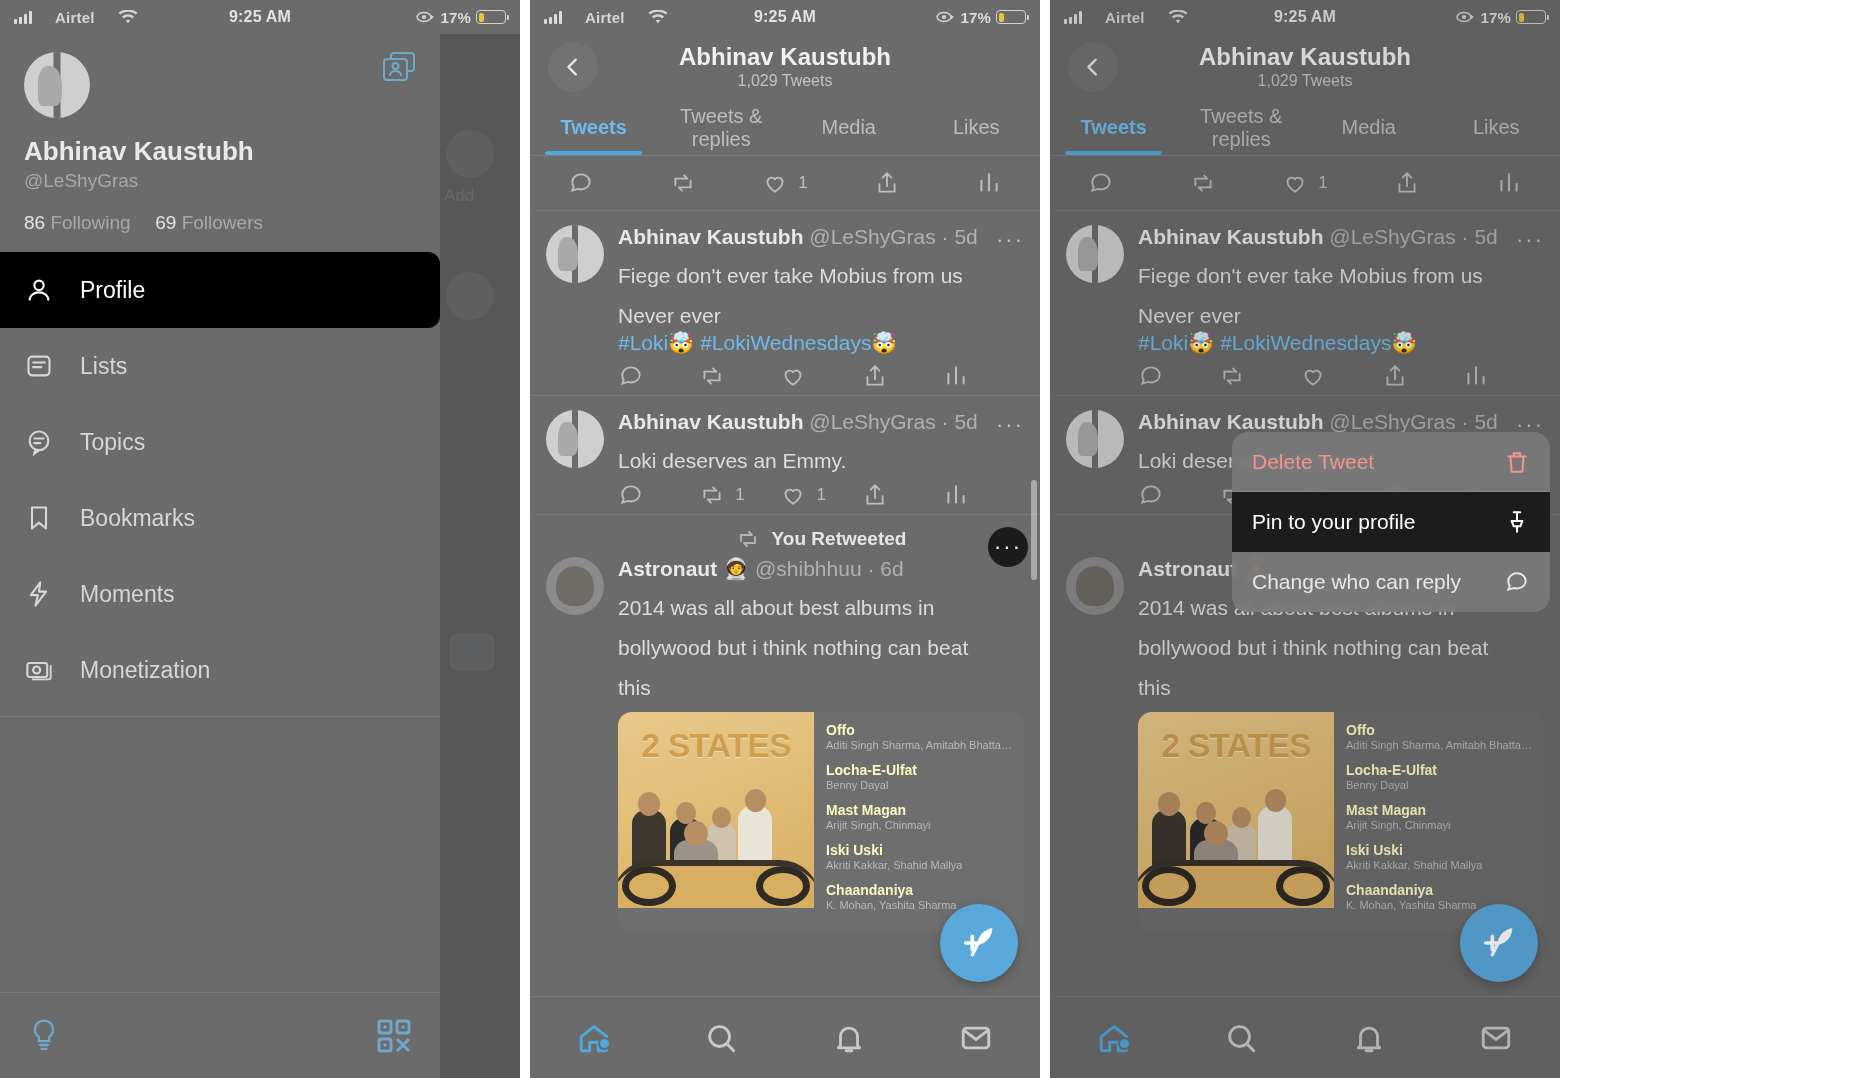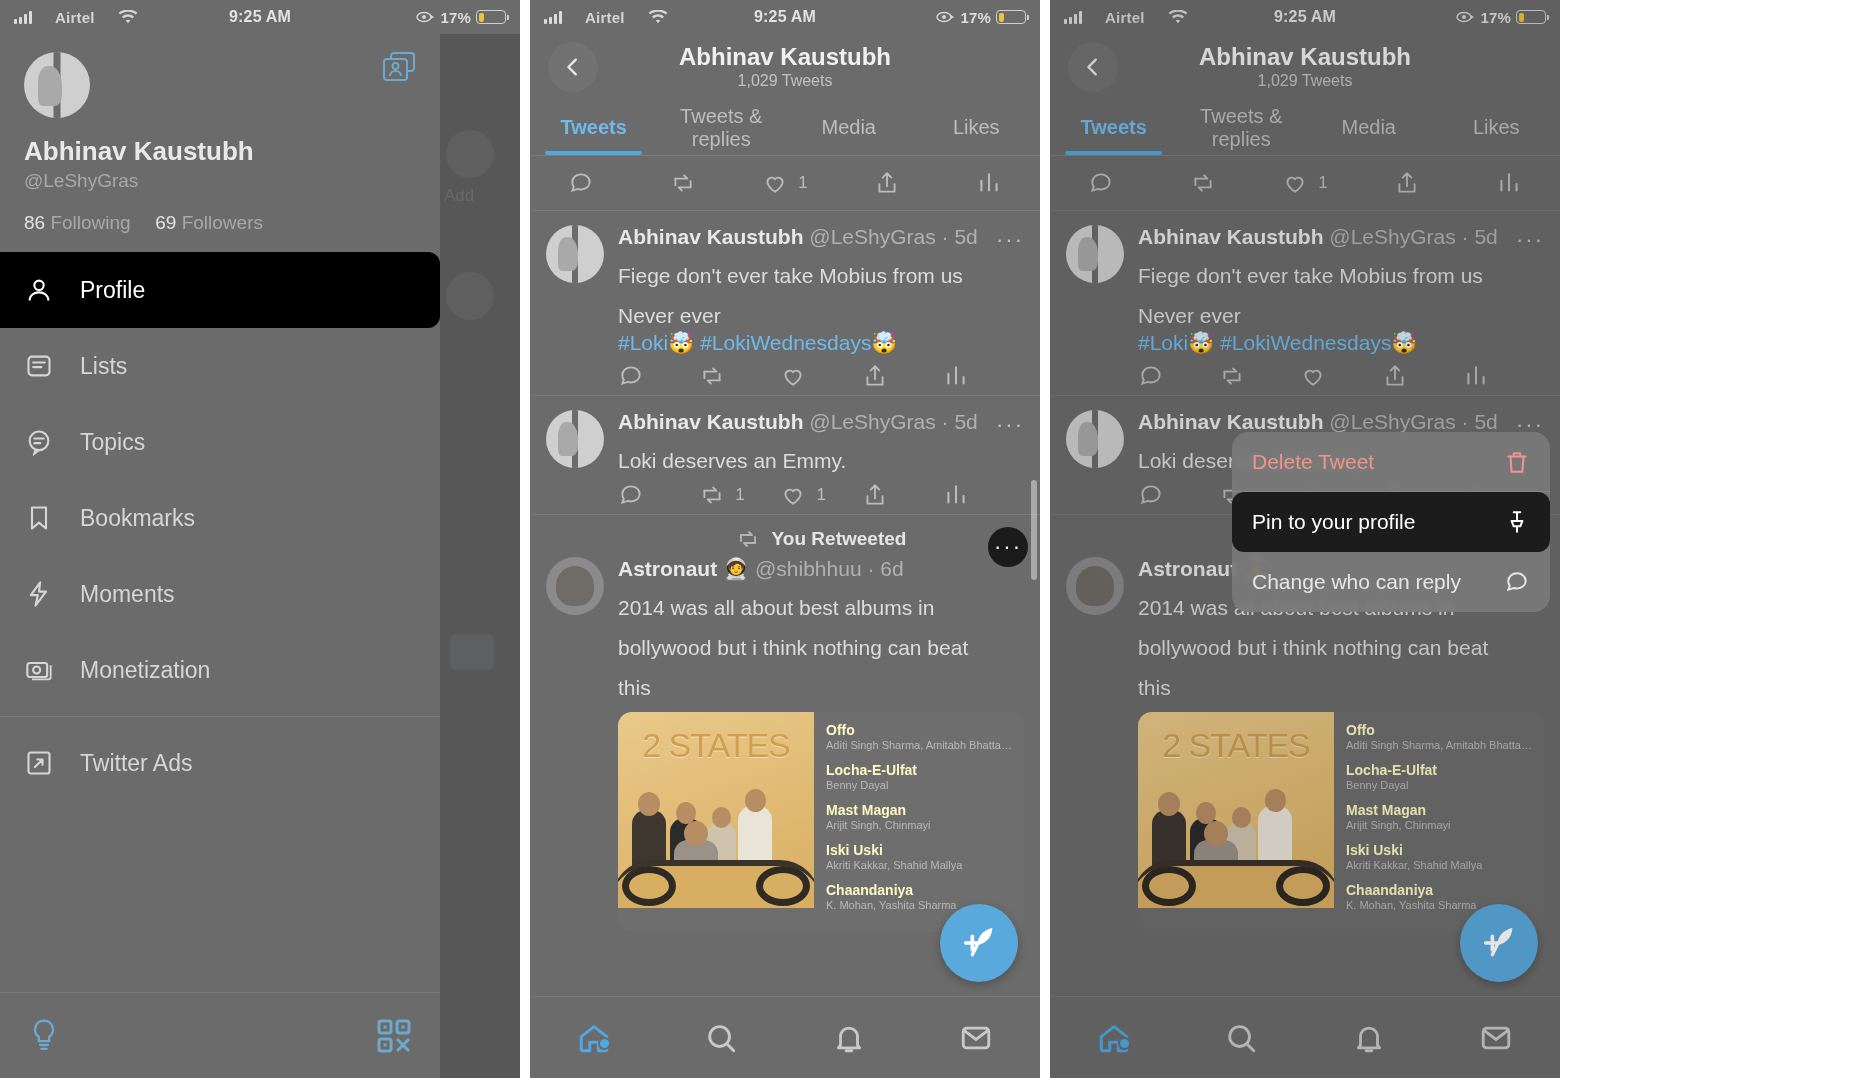--- a/index.html
+++ b/index.html
@@ -153,21 +153,21 @@
 
   
   .card{ margin-top:10px; border-radius:14px; overflow:hidden; display:flex; background:#6e6e6e; }
   .card-art{
     width:196px; height:196px; flex:0 0 196px; position:relative;
     background:linear-gradient(160deg,#e8c98a 0%, #e2bd77 45%, #d8ae63 100%);
     overflow:hidden;
   }
   .card-art .title2{
     position:absolute; top:14px; left:0; right:0; text-align:center;
-    font-size:34px; font-weight:normal; color:#cf9f4e; letter-spacing:-1px;
+    font-size:34px; font-weight:bold; color:#cf9f4e; letter-spacing:-1px;
     text-shadow:0 1px 0 rgba(255,255,255,.5);
   }
   .card-art .people{ position:absolute; bottom:20px; left:8px; right:8px; height:110px; }
   .card-art .pp{ position:absolute; bottom:0; background:#3d3730; border-radius:14px 14px 0 0; }
   .card-art .hd{ position:absolute; border-radius:50%; background:#b78e64; }
   .card-art .sofa{
     position:absolute; bottom:0; left:-6px; right:-6px; height:48px;
     background:#d8ae63; border-top:6px solid #3a332a; border-radius:40px 40px 0 0;
   }
   .card-art .swirlL,.card-art .swirlR{
@@ -209,21 +209,21 @@
   }
   .ctx-row{
     height:60px; display:flex; align-items:center; justify-content:space-between;
     padding:0 20px; font-size:21px; color:#e6e6e6;
     border-bottom:1px solid rgba(255,255,255,0.10);
   }
   .ctx-row:last-child{ border-bottom:none; }
   .ctx-row.danger{ color:#f2938c; }
   .ctx-row.hl{
     background:#1c1c1c; color:#ffffff; border-bottom:none;
-    border-radius:12px;
+    border-radius:0;
   }
   .ctx-row svg{ width:26px; height:26px; flex:0 0 26px; }
   .ctx-scrim{ position:absolute; inset:0; background:rgba(0,0,0,0.10); z-index:20; pointer-events:none; }
 </style>
 </head>
 <body>
 
 <div class="stage">
 
   <div class="panel p1">
@@ -342,29 +342,20 @@
                 <rect x="2" y="6" width="17" height="12" rx="2" fill="none" stroke="#d6d6d6" stroke-width="1.8"></rect>
                 <circle cx="10" cy="12" r="3" fill="none" stroke="#d6d6d6" stroke-width="1.8"></circle>
                 <path d="M22 8v10a2 2 0 01-2 2H6" fill="none" stroke="#d6d6d6" stroke-width="1.6"></path>
               </svg>
           </span>
           <span>Monetization</span>
         </div>
 
         <div class="divider"></div>
 
-        <div class="m-item">
-          <span class="m-ico">
-            <svg viewBox="0 0 24 24">
-                <rect x="3" y="3" width="18" height="18" rx="2" fill="none" stroke="#d6d6d6" stroke-width="1.8"></rect>
-                <path d="M8.5 15.5L15 9m0 0h-4.5M15 9v4.5" fill="none" stroke="#d6d6d6" stroke-width="1.8" stroke-linecap="round"></path>
-              </svg>
-          </span>
-          <span>Twitter Ads</span>
-        </div>
       </div>
 
       <div class="drawer-foot">
         <svg width="32" height="36" viewBox="0 0 24 28">
           <path d="M12 2a7 7 0 00-4 12.7V18h8v-3.3A7 7 0 0012 2z" fill="none" stroke="#6fa8cd" stroke-width="1.8"></path>
           <path d="M9 21h6M10 24h4" stroke="#6fa8cd" stroke-width="1.8" stroke-linecap="round"></path>
         </svg>
         <svg width="36" height="36" viewBox="0 0 24 24">
           <rect x="2" y="2" width="8" height="8" rx="1.5" fill="none" stroke="#6fa8cd" stroke-width="2"></rect>
           <rect x="14" y="2" width="8" height="8" rx="1.5" fill="none" stroke="#6fa8cd" stroke-width="2"></rect>

